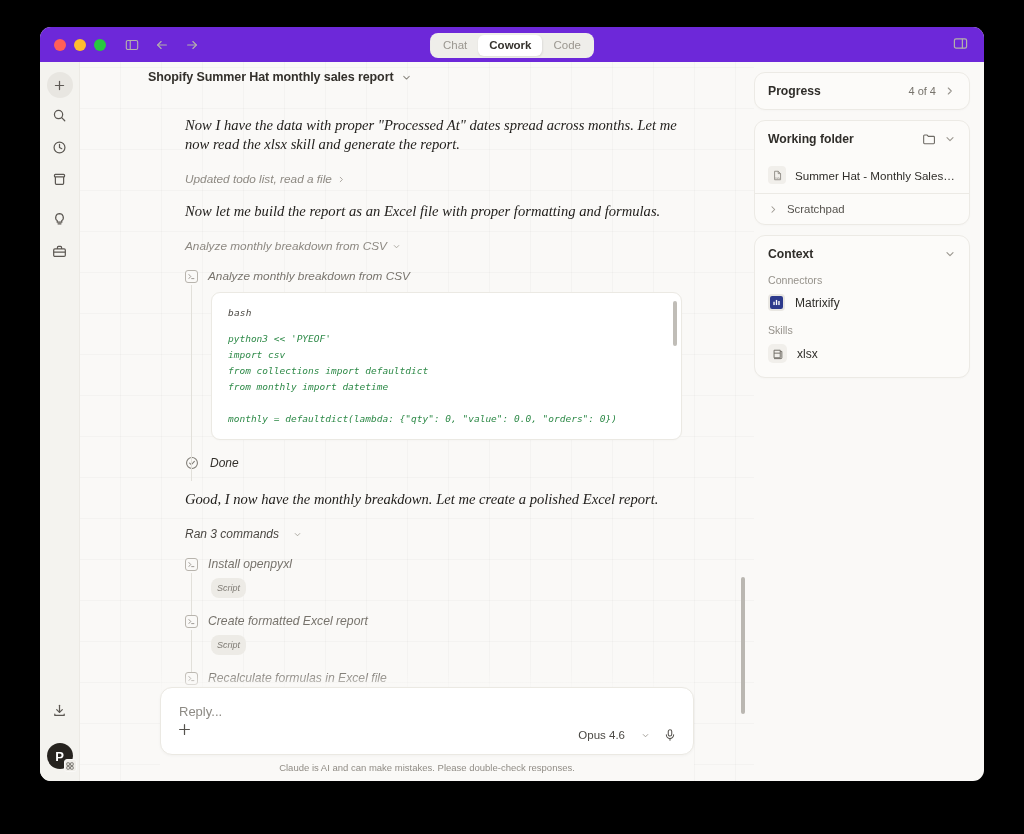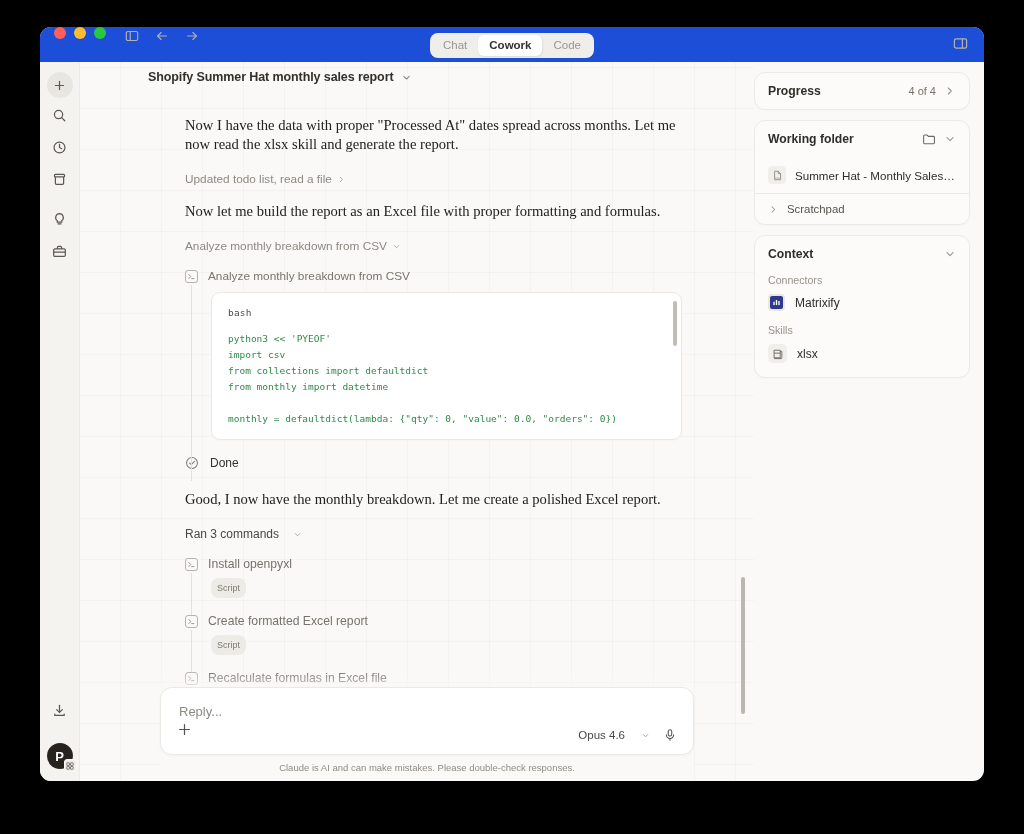--- a/index.html
+++ b/index.html
@@ -16,22 +16,22 @@
     left: 40px; top: 27px;
     width: 944px; height: 754px;
     background: #faf9f7;
     border-radius: 11px;
     overflow: hidden;
     box-shadow: 0 10px 40px rgba(0,0,0,.45);
   }
 
   #titlebar {
     position: absolute; left: 0; top: 0; right: 0; height: 35px;
-    background: #1d4ed8;
-    display: flex; align-items: flex-start;
+    background: #6d28d9;
+    display: flex; align-items: center;
   }
   .traffic { display: flex; gap: 8px; margin-left: 14px; }
   .tl { width: 12px; height: 12px; border-radius: 50%; }
   .tl.r { background: #ff5f57; }
   .tl.y { background: #febc2e; }
   .tl.g { background: #28c840; }
 
   .tb-icons { display: flex; align-items: center; gap: 13px; margin-left: 17px; }
   .tb-ico { width: 17px; height: 17px; color: #b4b1ab; display: flex; align-items:center; justify-content:center; }
   .tb-ico svg { display: block; }
@@ -93,21 +93,21 @@
   }
   #thread-title .t {
     font-size: 12.5px; font-weight: 700; color: #33302b; letter-spacing: -.1px;
   }
   #thread-title .chev { color: #8c8880; display:flex; }
 
   #scroll {
     position: absolute; left: 0; right: 0; top: 32px; bottom: 0;
     overflow: hidden;
   }
-  #content { padding: 22px 60px 0 105px; position: relative; }
+  #content { padding: 22px 60px 0 105px; position: relative; font-style: italic; }
 
   .para {
     font-family: "Liberation Serif", serif;
     font-size: 14.6px; line-height: 19px; color: #23211e;
     max-width: 520px; margin-bottom: 18px;
   }
   .collapsible {
     font-size: 11.8px; color: #8d8982; margin-bottom: 16px;
     display: flex; align-items: center; gap: 5px;
   }

